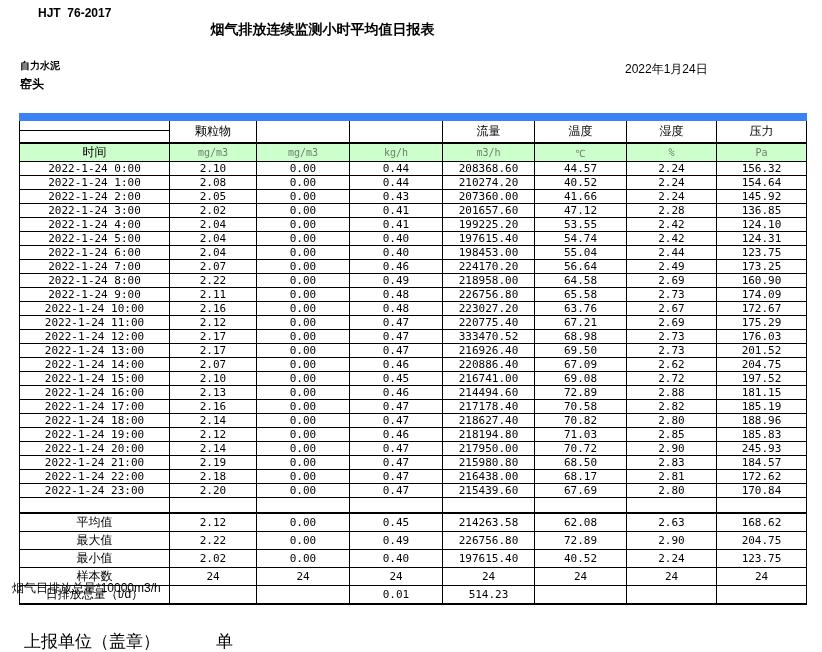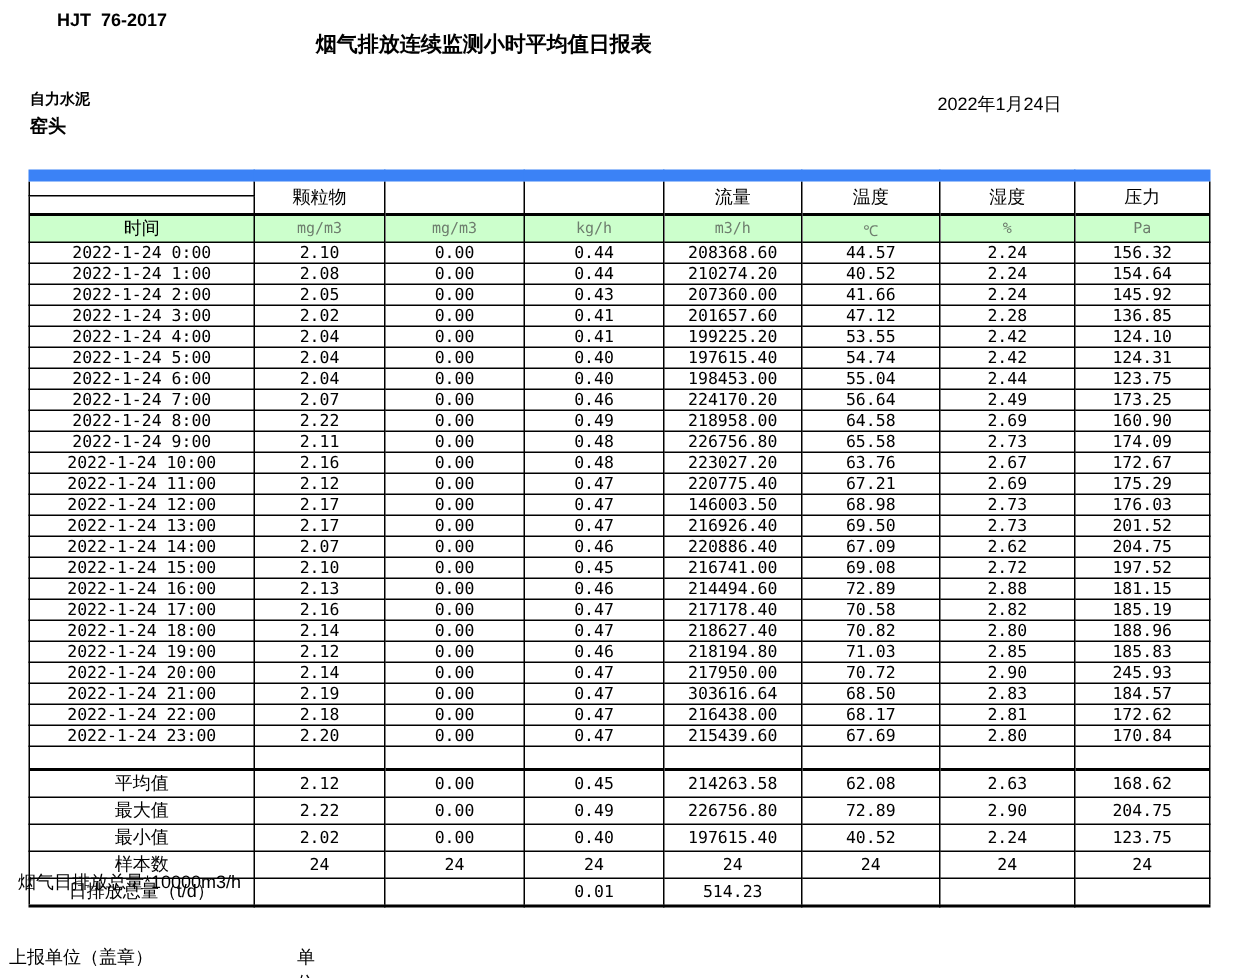--- a/index.html
+++ b/index.html
@@ -41,21 +41,21 @@
     font-family:"DejaVu Sans Mono","Liberation Mono",monospace;
   }
   .num { font-family:"DejaVu Sans Mono","Liberation Mono",monospace; font-size:11px; }
   tr.data-row { height:14px;margin-top:16px; }
   tr.empty-row { height:15px; }
   tr.sum-row { height:14px; }
   tr.summary-start td { border-top:2px solid #000; }
   td.cjk-label { font-size:12px; }
 
   .foot-note { position:absolute; left:12px; top:580px; font-size:12px; }
-  .foot-line2 { position:absolute; left:6px; top:630px; font-size:12px; }
+  .foot-line2 { position:absolute; left:24px; top:630px; font-size:17px; }
   .foot-line2 .unit-word { position:absolute; left:192px; }
 </style>
 </head>
 <body>
 
 <div class="std">HJT  76-2017</div>
 <div class="title">烟气排放连续监测小时平均值日报表</div>
 <div class="company">自力水泥</div>
 <div class="location">窑头</div>
 <div class="date">2022年1月24日</div>
@@ -215,21 +215,21 @@
         <td class="num">220775.40</td>
         <td class="num">67.21</td>
         <td class="num">2.69</td>
         <td class="num">175.29</td>
       </tr>
       <tr class="data-row">
         <td class="num">2022-1-24 12:00</td>
         <td class="num">2.17</td>
         <td class="num">0.00</td>
         <td class="num">0.47</td>
-        <td class="num">146003.50</td>
+        <td class="num">333470.52</td>
         <td class="num">68.98</td>
         <td class="num">2.73</td>
         <td class="num">176.03</td>
       </tr>
       <tr class="data-row">
         <td class="num">2022-1-24 13:00</td>
         <td class="num">2.17</td>
         <td class="num">0.00</td>
         <td class="num">0.47</td>
         <td class="num">216926.40</td>
@@ -305,21 +305,21 @@
         <td class="num">217950.00</td>
         <td class="num">70.72</td>
         <td class="num">2.90</td>
         <td class="num">245.93</td>
       </tr>
       <tr class="data-row">
         <td class="num">2022-1-24 21:00</td>
         <td class="num">2.19</td>
         <td class="num">0.00</td>
         <td class="num">0.47</td>
-        <td class="num">303616.64</td>
+        <td class="num">215980.80</td>
         <td class="num">68.50</td>
         <td class="num">2.83</td>
         <td class="num">184.57</td>
       </tr>
       <tr class="data-row">
         <td class="num">2022-1-24 22:00</td>
         <td class="num">2.18</td>
         <td class="num">0.00</td>
         <td class="num">0.47</td>
         <td class="num">216438.00</td>

